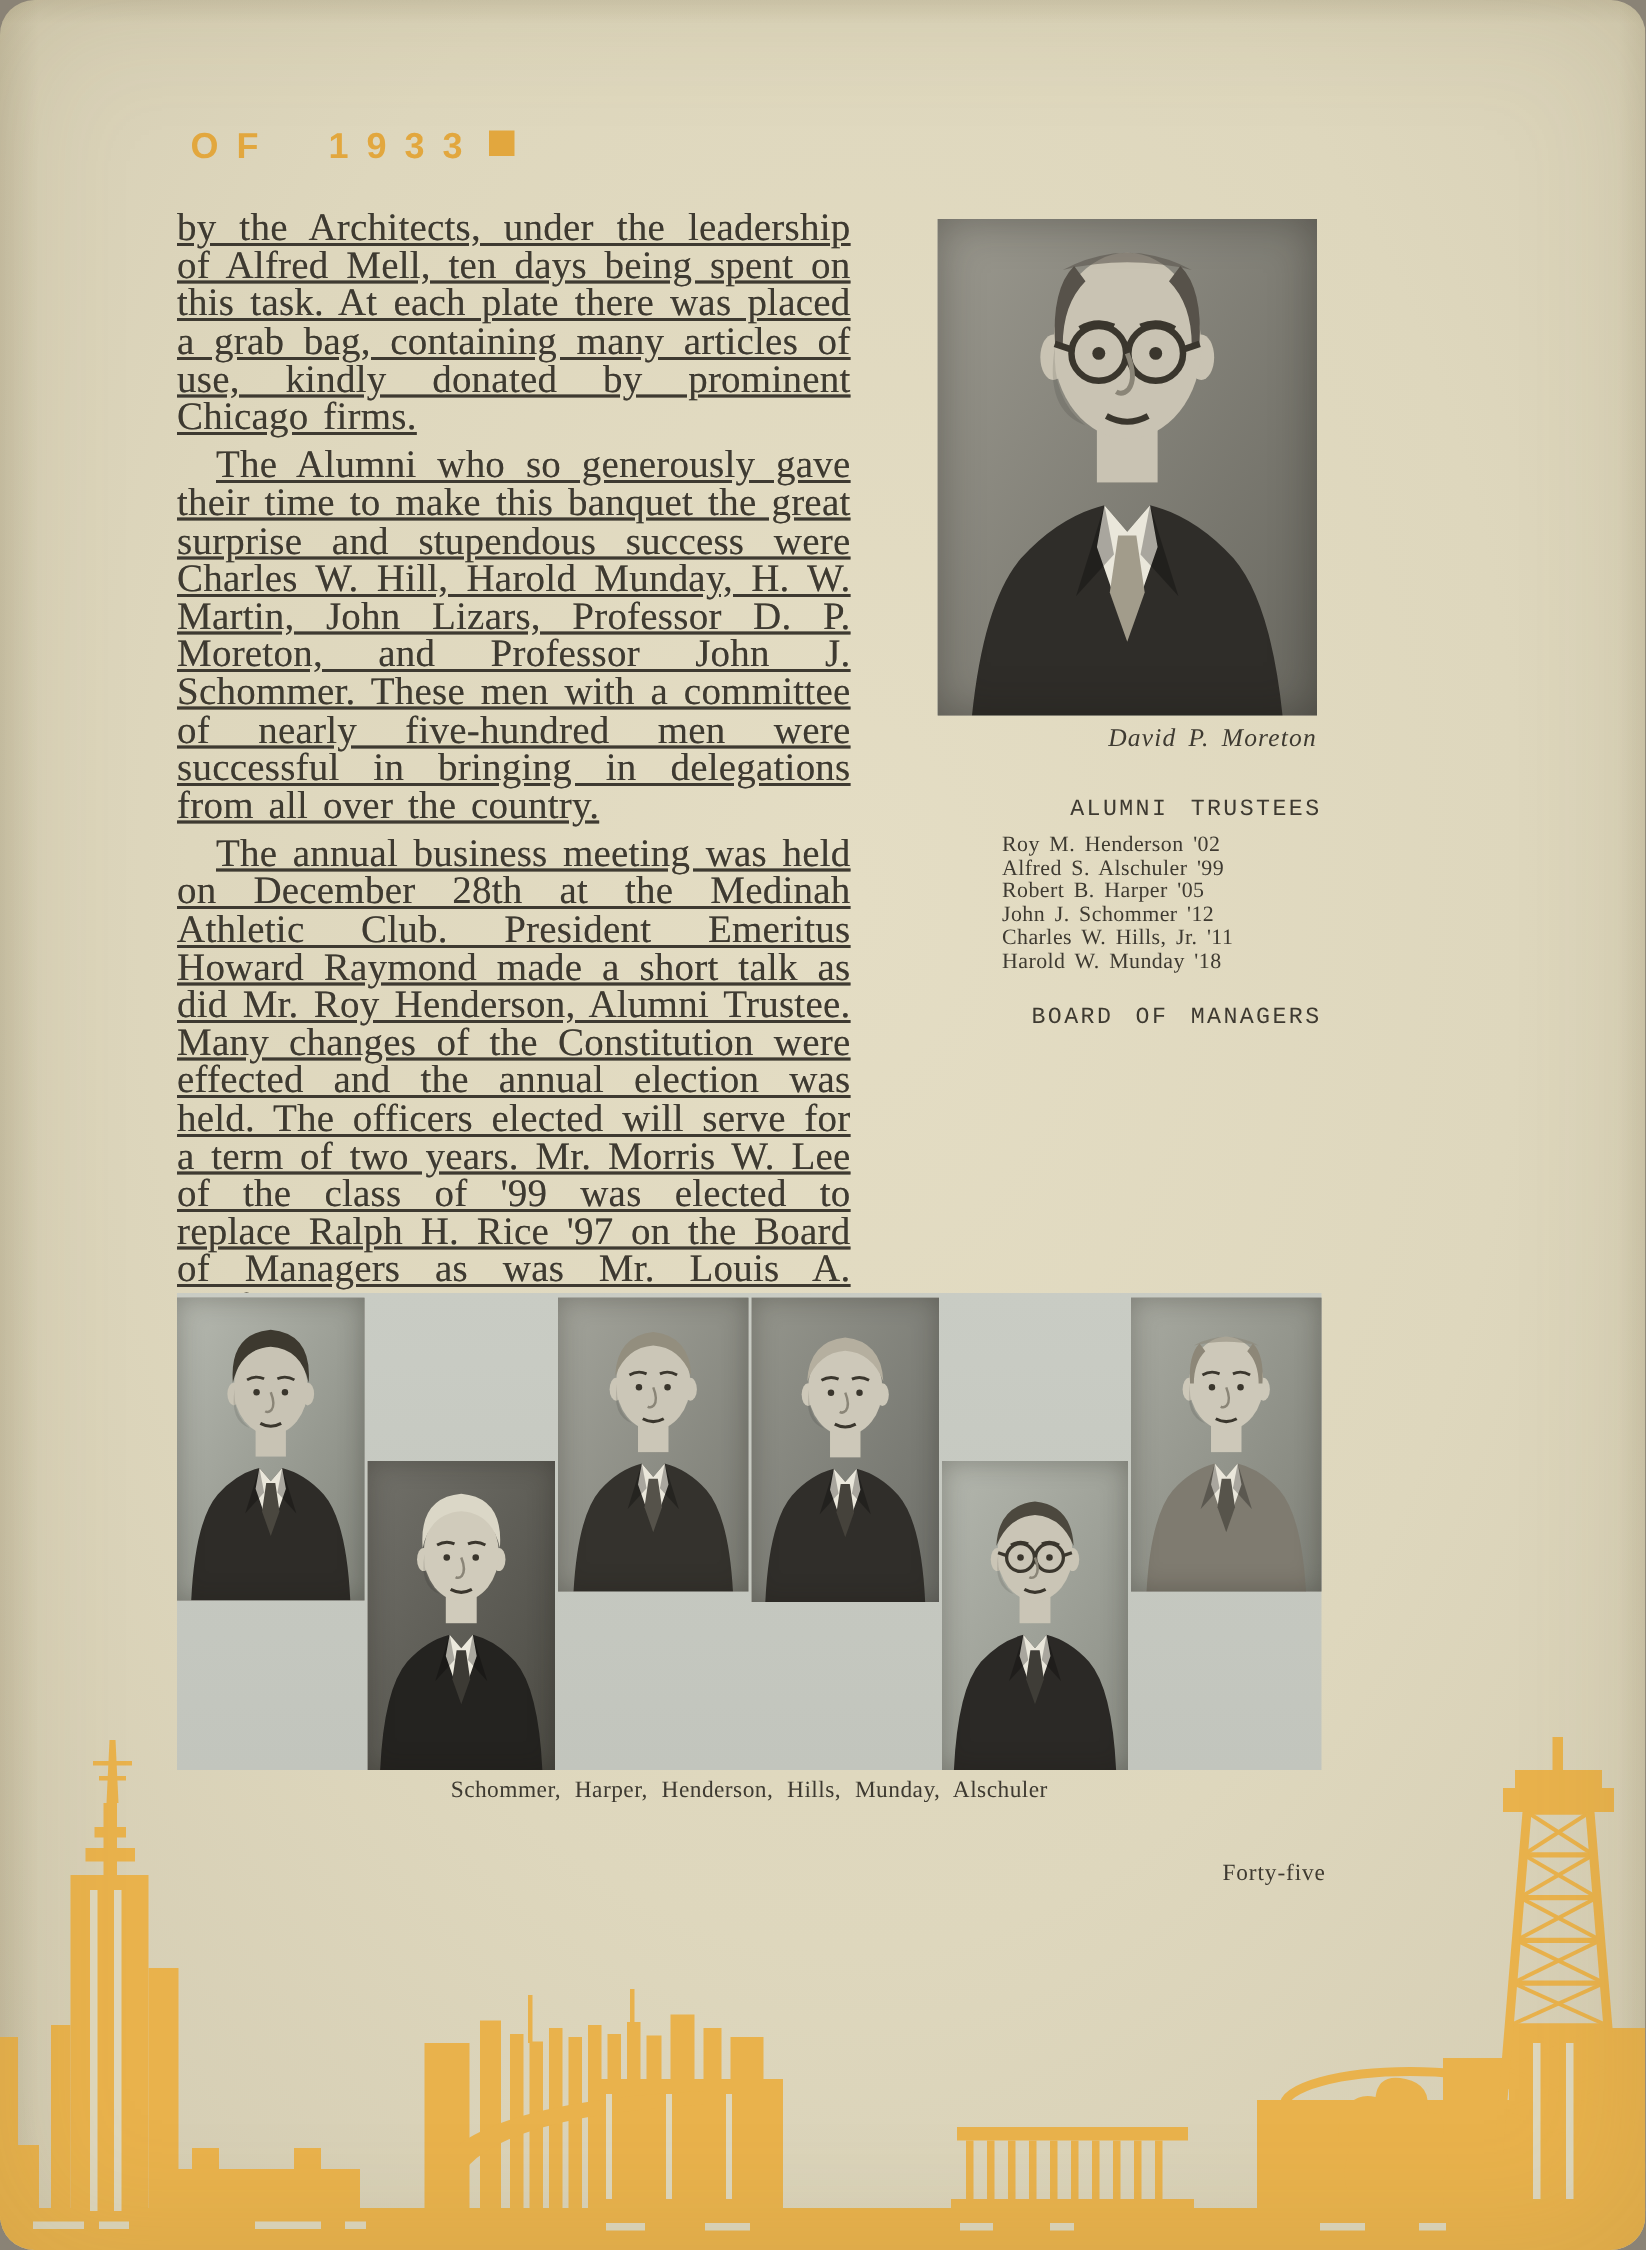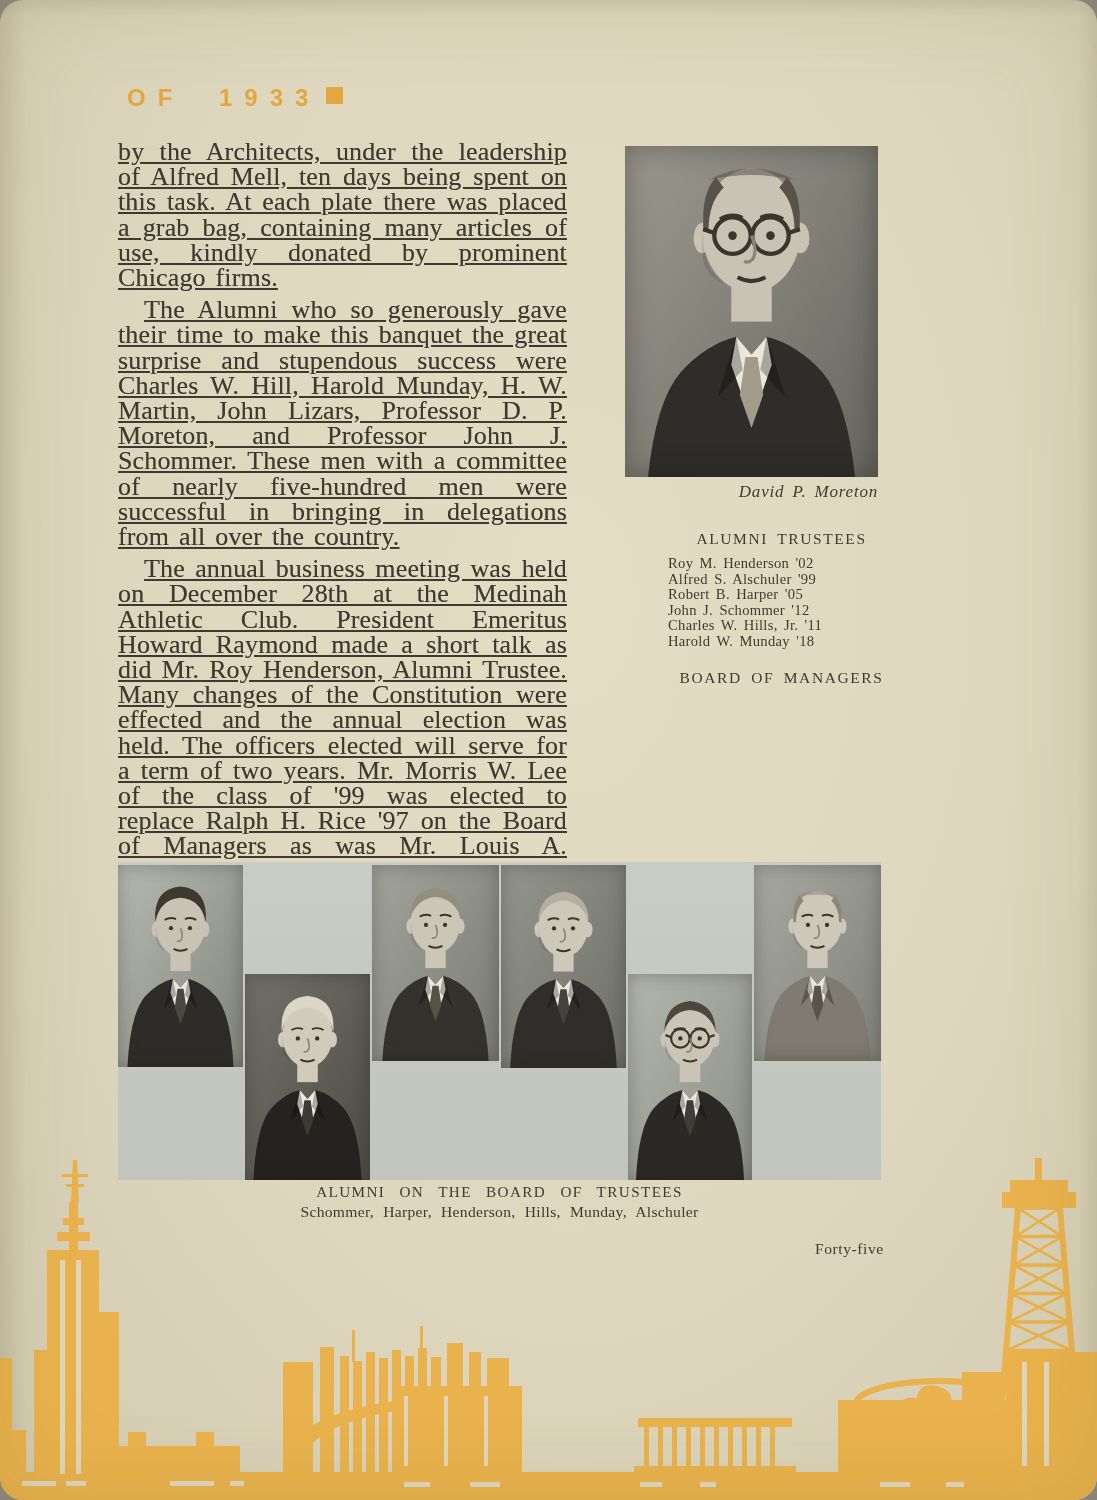--- a/index.html
+++ b/index.html
@@ -49,22 +49,22 @@
   .photo{position:absolute;overflow:hidden;background:#8f8d85;}
   .photo svg{display:block;width:100%;height:100%;}
   .photo::after{content:"";position:absolute;inset:0;box-shadow:inset 0 0 30px rgba(25,24,18,.38);}
   .main-photo{left:625px;top:146px;width:253px;height:331px;}
 
   .main-caption{
     position:absolute;left:625px;top:482px;width:253px;
     text-align:right;font-style:italic;font-size:17px;letter-spacing:.8px;word-spacing:3px;
   }
   .list-heading{
-    position:absolute;width:253px;left:655px;text-align:center;
-    font-size:15.5px;letter-spacing:1.6px;word-spacing:4px;white-space:nowrap;
+    position:absolute;width:253px;left:628px;text-align:right;
+    font-size:15.5px;letter-spacing:1.6px;word-spacing:4px;white-space:nowrap;font-family:Liberation Mono, monospace;
   }
   .trustees-heading{top:530px;}
   .managers-heading{top:669px;}
   .member-list{
     position:absolute;left:668px;
     font-size:14.6px;line-height:15.6px;letter-spacing:.3px;word-spacing:2.4px;
   }
   .trustees-list{top:556px;}
   .managers-list{top:696px;}
 
@@ -332,21 +332,20 @@
           <circle cx="57.5" cy="50" r="1.7" fill="#3a362d"></circle>
 
     <path d="M50 50 q2.6 6.5 0.3 9.5 q-1.6 1.6 -3.2 0.6" stroke="#8a8577" stroke-width="1.3" fill="none"></path>
     <path d="M44.5 66.5 q5.5 3 11 0" stroke="#3a362d" stroke-width="1.6" fill="none"></path>
     <path d="M31 48 q-1 14 8 21 q-11 -4 -8 -21" fill="rgba(0,0,0,.10)"></path>
   </svg>
       </div>
     </div>
 
   <div class="group-caption">
-    <p class="title">ALUMNI ON THE BOARD OF TRUSTEES</p>
     <p class="names">Schommer, Harper, Henderson, Hills, Munday, Alschuler</p>
   </div>
 
   <div class="folio">Forty-five</div>
 
   <svg class="skyline" viewBox="0 0 1097 400">
     <g fill="#e9b24c">
 
       <rect x="0" y="258" width="12" height="122"></rect>
       <rect x="0" y="330" width="26" height="50"></rect>

